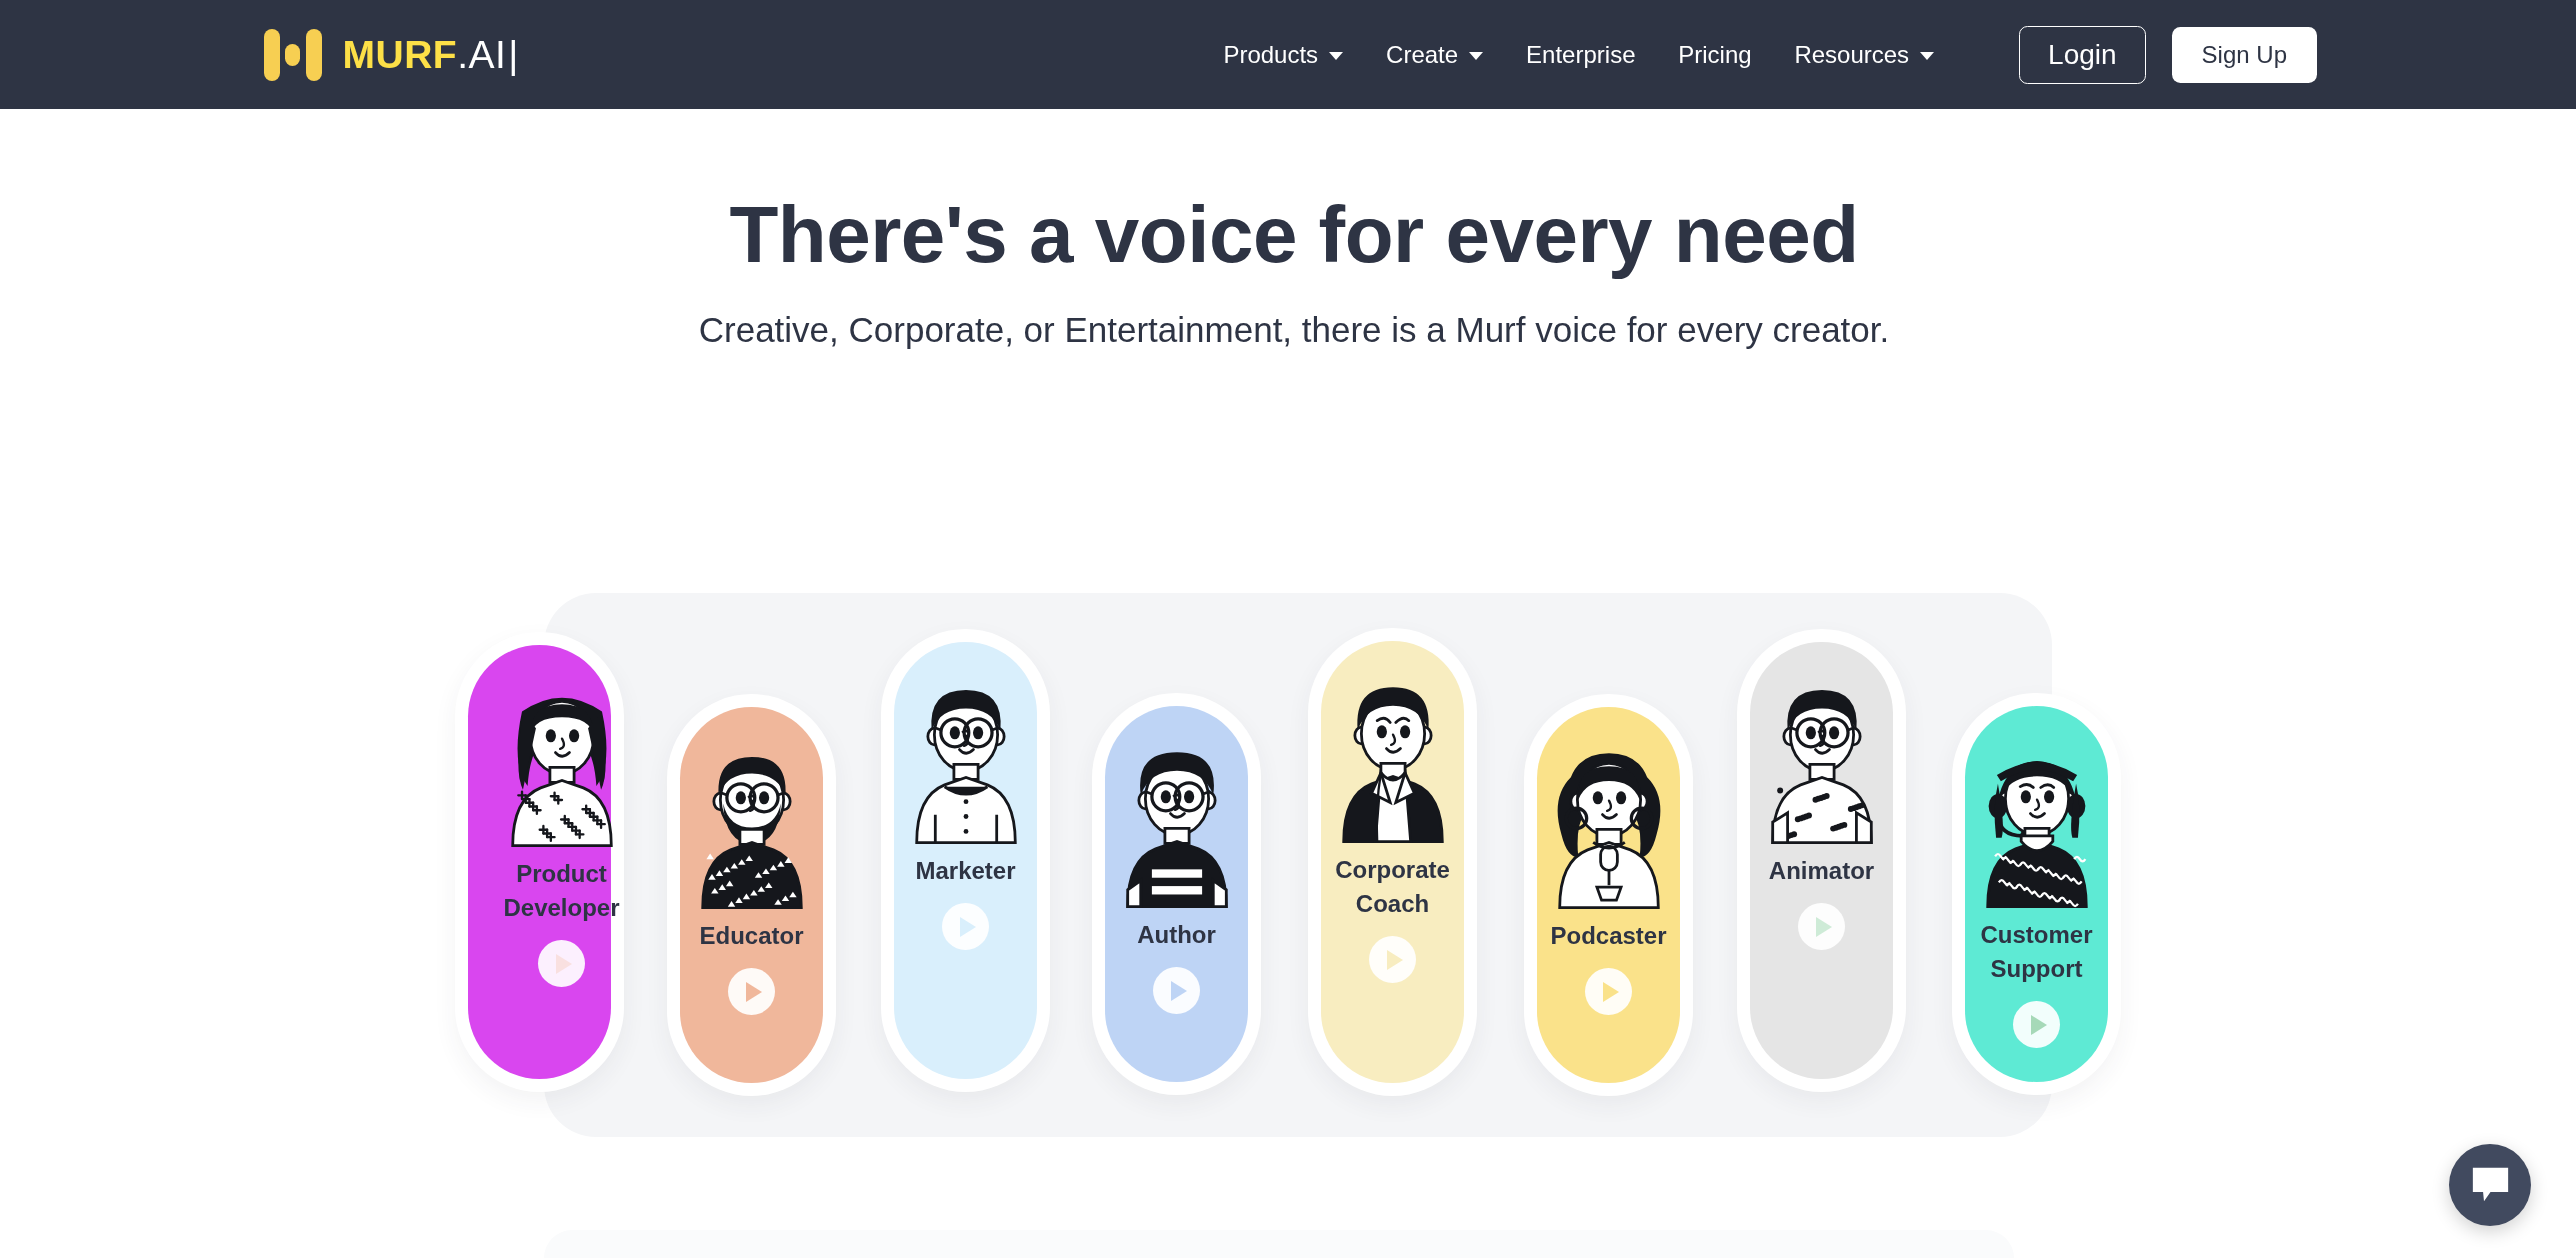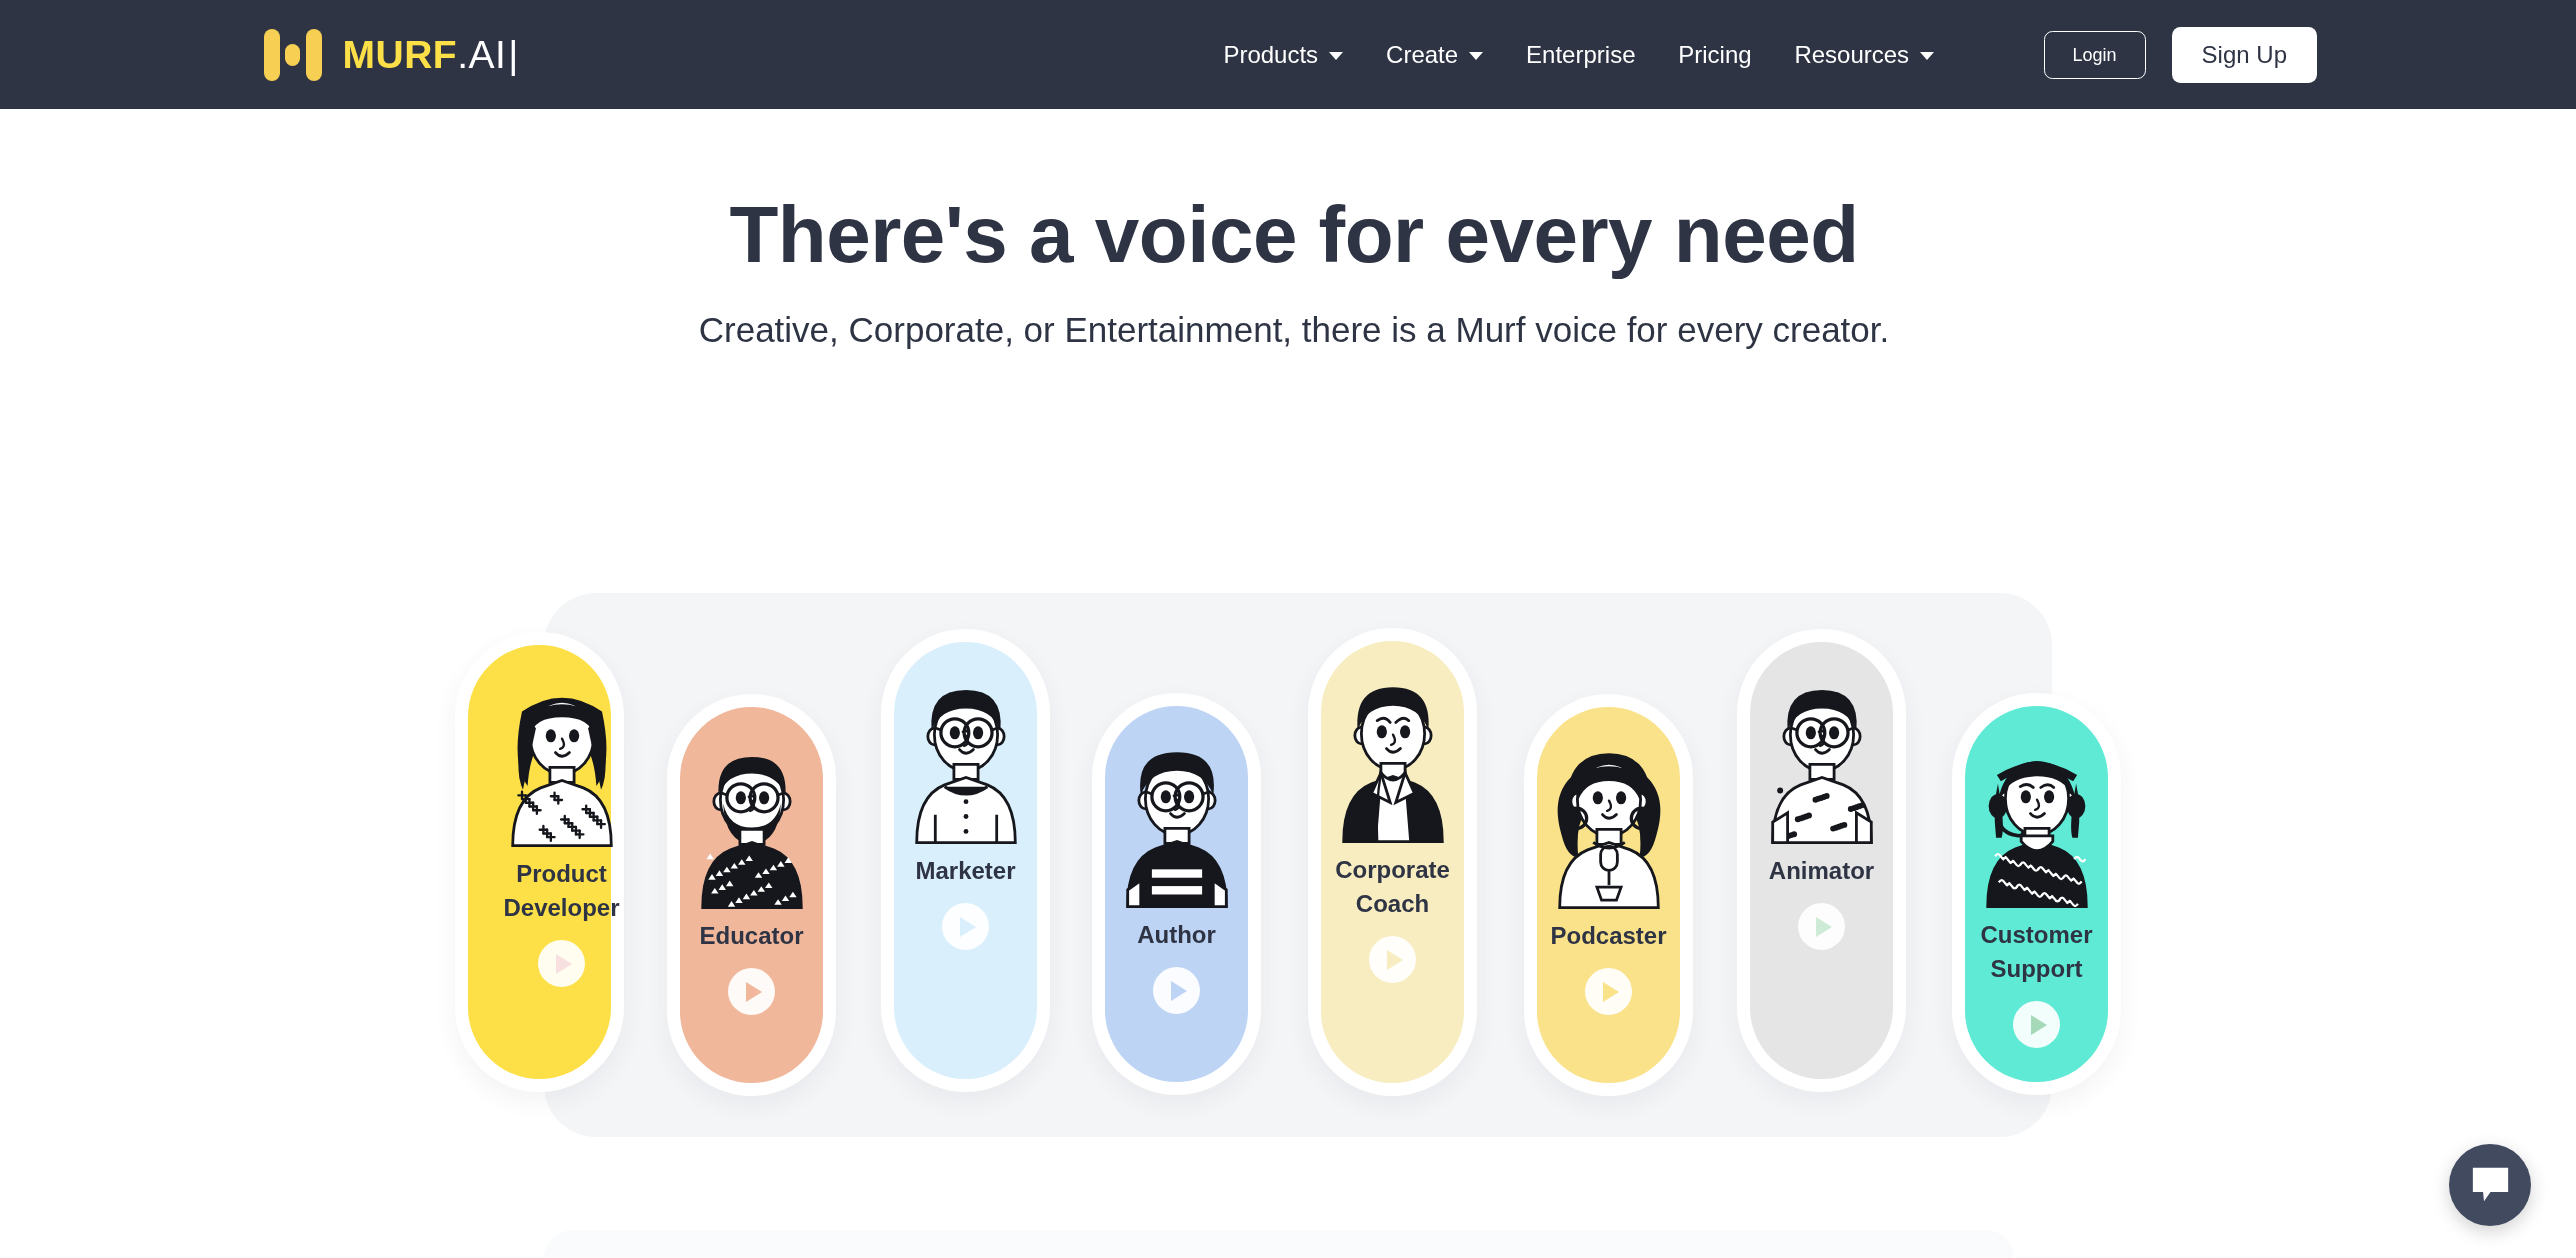--- a/index.html
+++ b/index.html
@@ -90,21 +90,21 @@
     height: 109px;
     display: flex;
     align-items: center;
     gap: 26px;
   }
   .btn-login {
     border: 1.9px solid #ffffff;
     color: #ffffff;
     background: transparent;
     border-radius: 8.4px;
-    font-size: 18px;
+    font-size: 28px;
     font-family: "Liberation Sans", sans-serif;
     padding: 14px 28px;
     cursor: pointer;
     line-height: 1;
   }
   .btn-signup {
     border: none;
     color: #2E3444;
     background: #ffffff;
     border-radius: 8.4px;
@@ -281,21 +281,21 @@
 </div>
 
 <div class="hero">
   <h1 class="hero-title">There's a voice for every need</h1>
   <p class="hero-sub">Creative, Corporate, or Entertainment, there is a Murf voice for every creator.</p>
 </div>
 
 <div class="panel"></div>
 <div class="cards" id="cards-layer">
     <div class="card" style="left: 455px; top: 632px; width: 169px; height: 460px;">
-      <div class="card-inner" style="background: #fde047; padding-left: 44px;">
+      <div class="card-inner" style="background: #d946ef; padding-left: 44px;">
         <div class="avatar"><svg viewBox="0 0 150 186" width="140" height="173">
         <path d="M30 110 q-8 -72 45 -75 q53 3 45 75 q-6 -40 -45 -40 q-39 0 -45 40z" fill="#15171C"></path>
         <path d="M32 34 q43 -30 86 0 q12 56 -6 80 q-4 -58 -37 -58 q-33 0 -37 58 q-18 -24 -6 -80z" fill="#15171C"></path>
         <ellipse cx="41" cy="64" rx="7" ry="9" fill="#ffffff" stroke="#15171C" stroke-width="3"></ellipse>
             <ellipse cx="109" cy="64" rx="7" ry="9" fill="#ffffff" stroke="#15171C" stroke-width="3"></ellipse>
             <ellipse cx="75" cy="62" rx="34" ry="39" fill="#ffffff" stroke="#15171C" stroke-width="3"></ellipse>
         <path d="M41 60 q0 -34 34 -34 q34 0 34 34 q-4 -20 -34 -20 q-30 0 -34 20z" fill="#15171C"></path>
         <path d="M33 36 q-10 62 0 82 q10 -48 14 -66z" fill="#15171C"></path>
         <path d="M117 36 q10 62 0 82 q-10 -48 -14 -66z" fill="#15171C"></path>
         <ellipse cx="63" cy="60" rx="5.5" ry="7" fill="#15171C"></ellipse>

